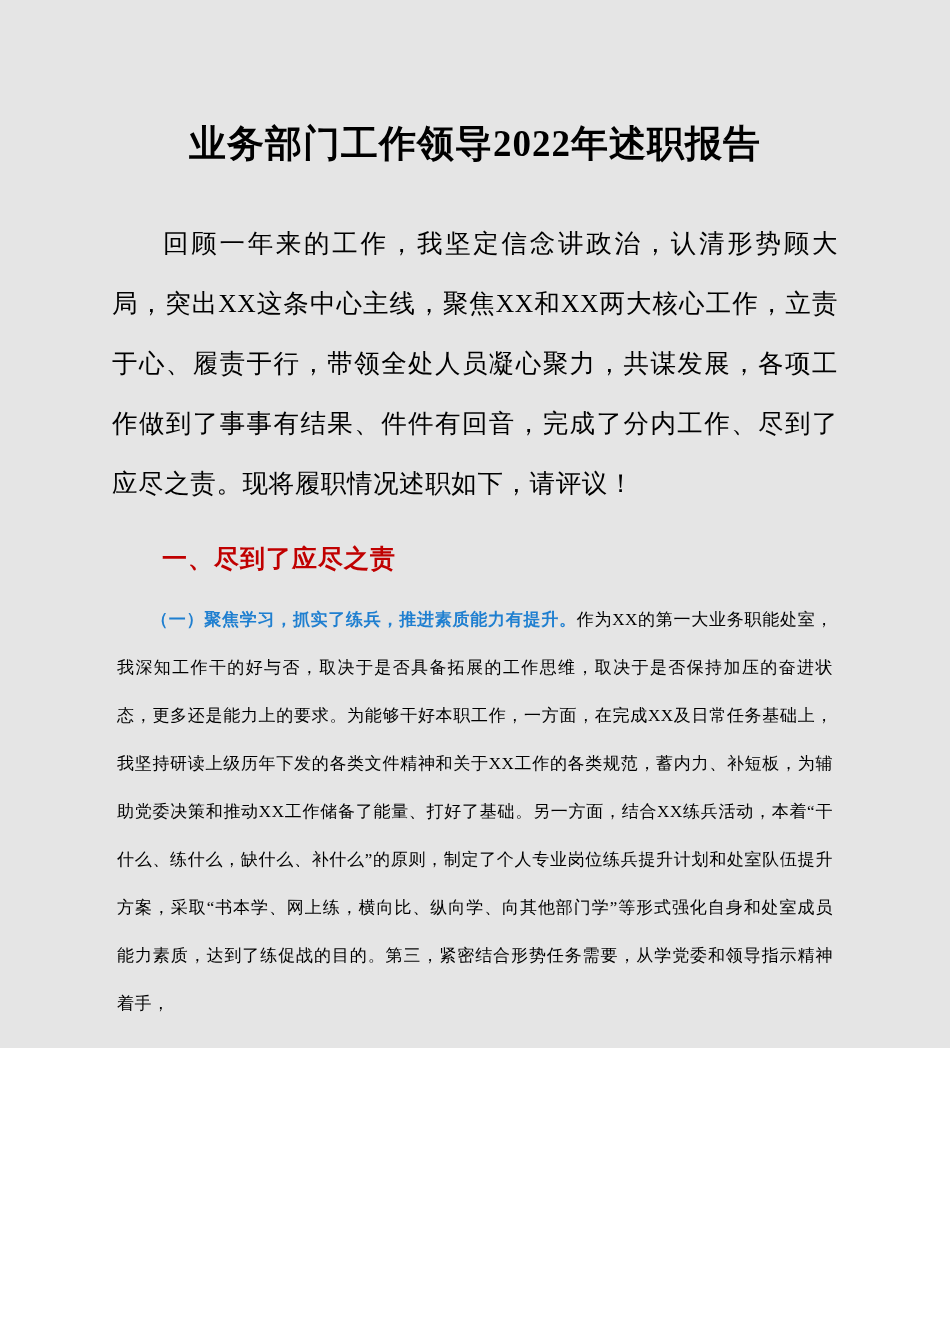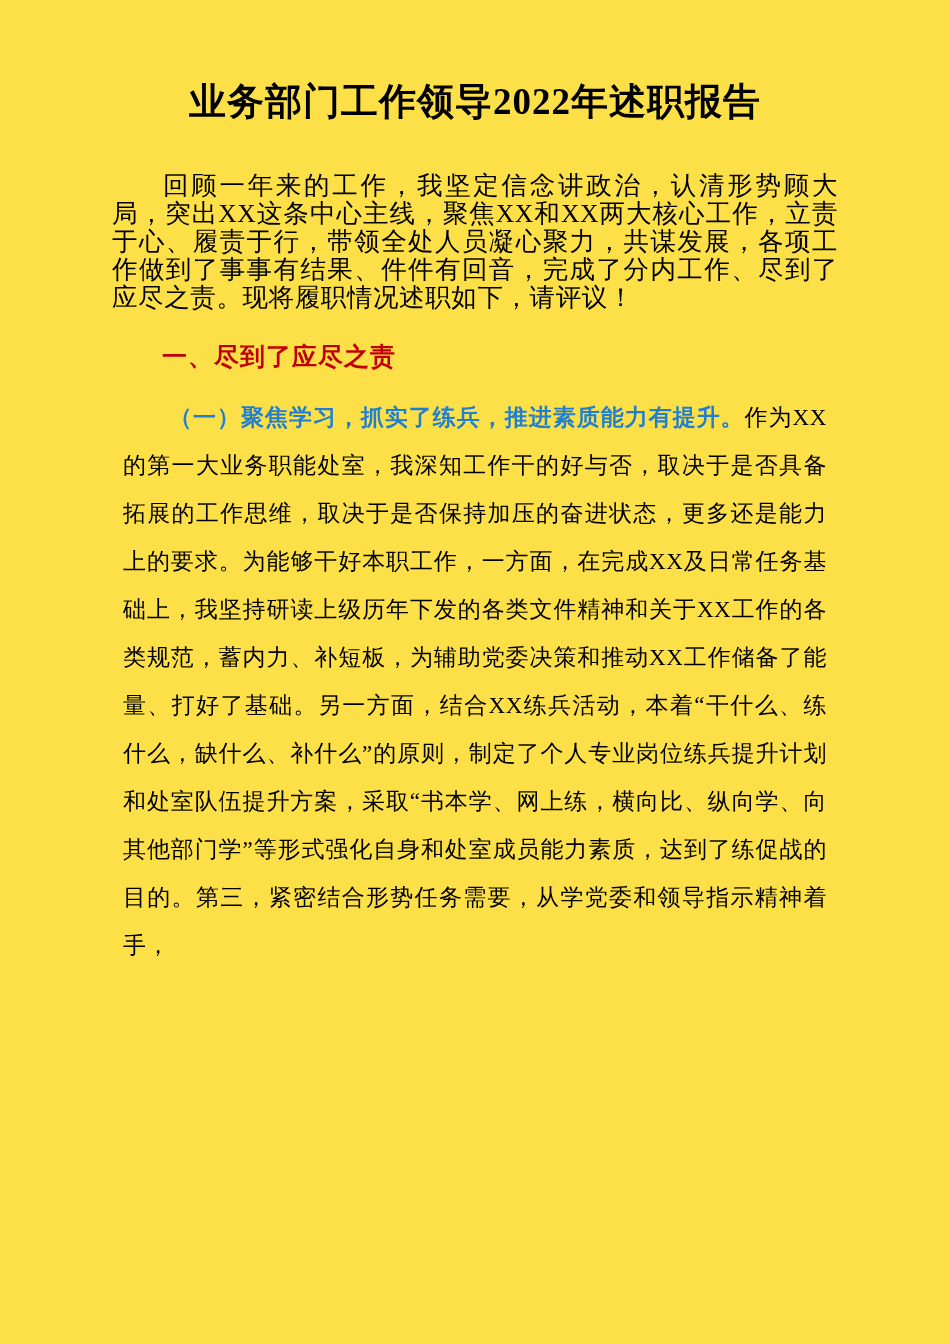--- a/index.html
+++ b/index.html
@@ -10,59 +10,59 @@
   body {
     width: 950px;
     height: 1344px;
     font-family: "Liberation Serif", "DejaVu Serif", serif;
     color: #000000;
     overflow: hidden;
   }
   .page {
     box-sizing: border-box;
     width: 950px;
-    height: 1344px;
-    padding: 78px 112px 40px 112px;
-    background: #fde047;
+    height: 1048px;
+    padding: 120px 112px 40px 112px;
+    background: #e5e5e5;
     position: relative;
   }
   .doc-title {
     font-family: "Liberation Serif", "DejaVu Serif", serif;
     font-size: 37px;
     font-weight: bold;
     text-align: center;
     letter-spacing: 1px;
     margin: 0 0 46px 0;
     line-height: 1.3;
     color: #000000;
   }
   p.para {
     font-size: 25.5px;
-    line-height: 28px;
+    line-height: 60px;
     margin: 0 0 8px 0;
     text-align: justify;
     text-justify: inter-ideograph;
     text-indent: 2em;
     letter-spacing: 0.6px;
     color: #000000;
   }
   h2.section-heading {
     font-family: "Liberation Sans", "DejaVu Sans", sans-serif;
     font-size: 25px;
     font-weight: bold;
     color: #c00000;
     margin: 26px 0 18px 0;
     text-indent: 2em;
     letter-spacing: 1px;
     line-height: 1.5;
   }
   p.sub-para {
-    font-size: 23px;
+    font-size: 17px;
     line-height: 48px;
-    margin: 11px;
+    margin: 5px;
     text-align: justify;
     text-justify: inter-ideograph;
     text-indent: 2em;
     letter-spacing: 0.6px;
     color: #000000;
   }
   .sub-lead {
     color: #1f7fd0;
     font-weight: bold;
     letter-spacing: 0.6px;

